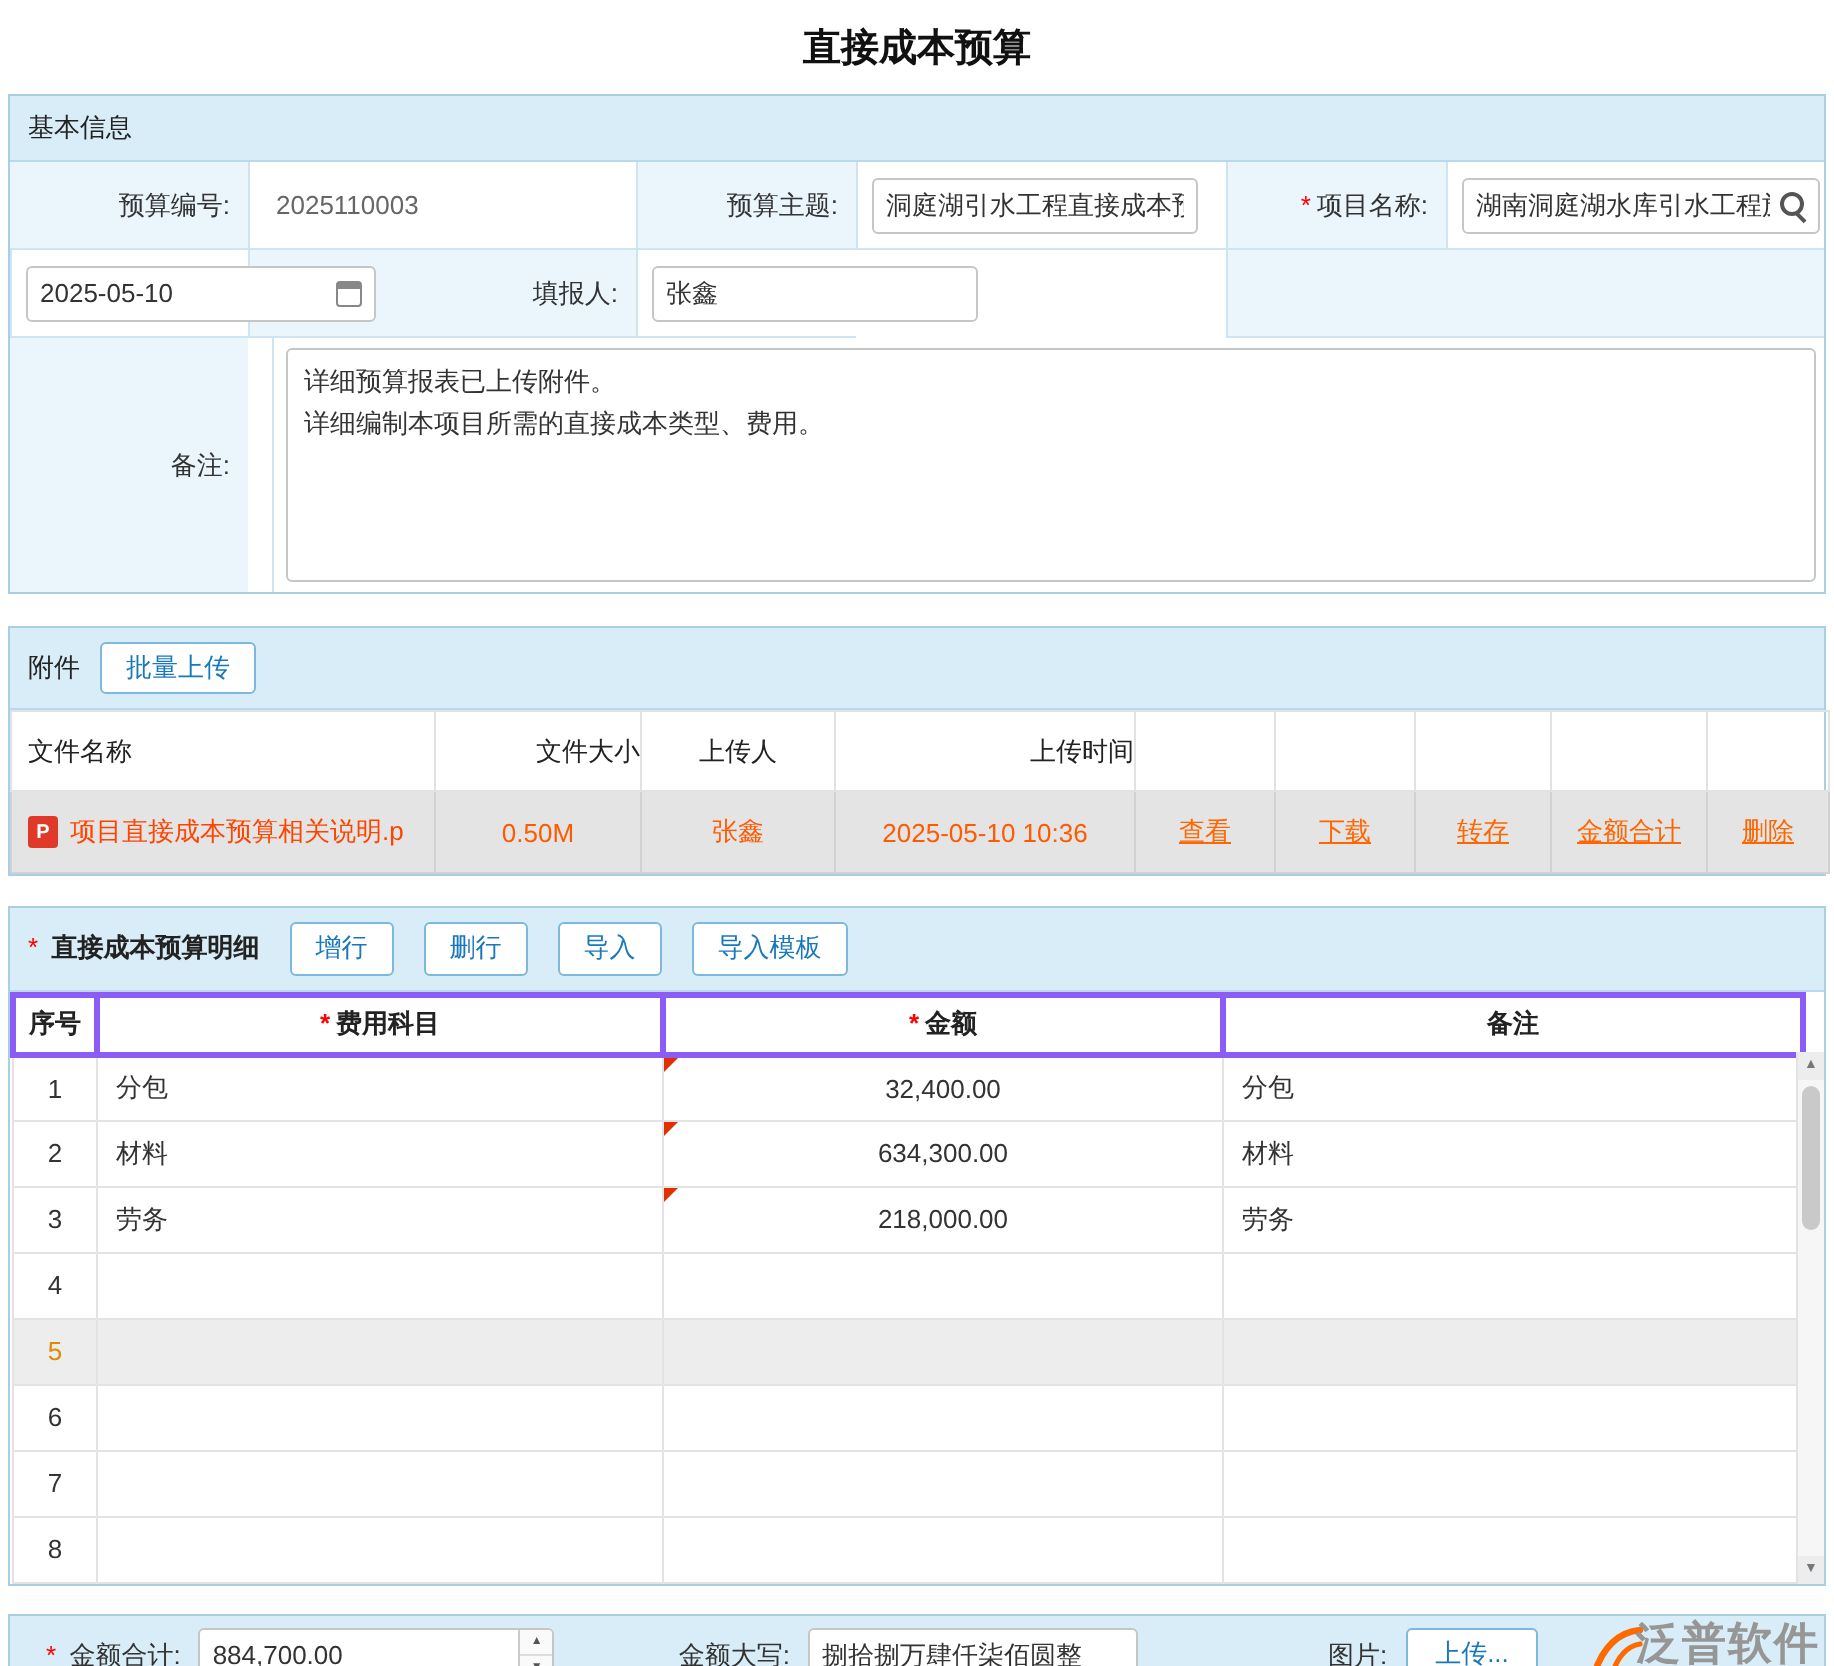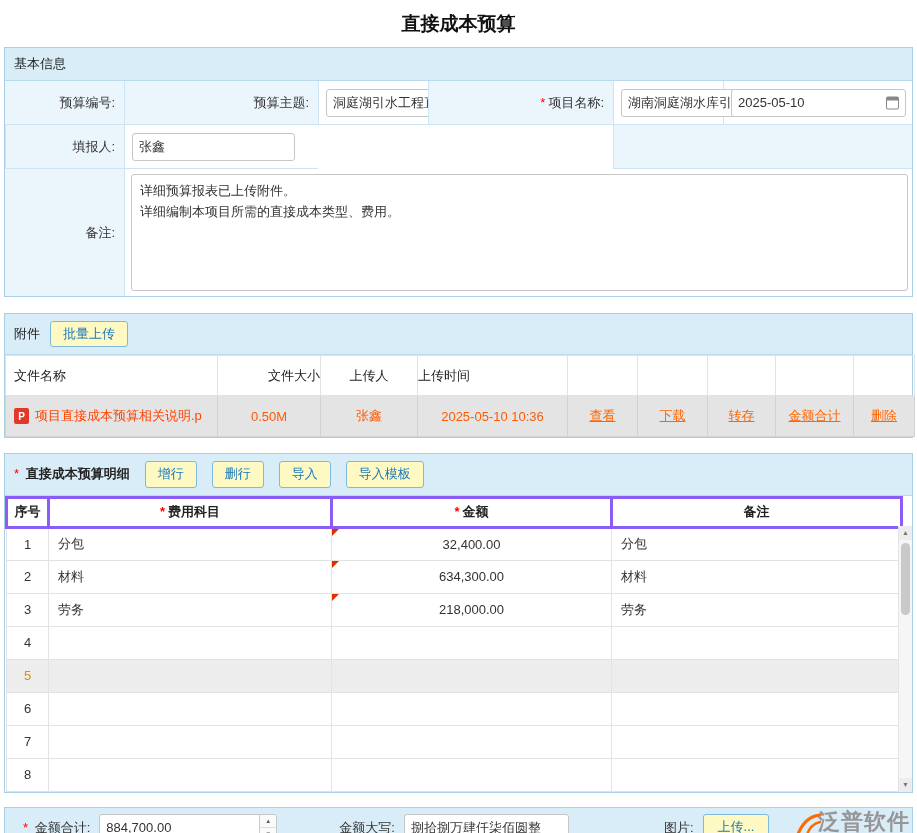--- a/index.html
+++ b/index.html
@@ -80,32 +80,32 @@
   }
   .search-icon { position: absolute; right: 6px; top: 50%; width: 14px; height: 14px; transform: translateY(-50%); }
   .search-icon::before {
     content: ''; position: absolute; left: 0; top: 0;
     width: 8px; height: 8px; border: 2px solid #555; border-radius: 50%;
   }
   .search-icon::after {
     content: ''; position: absolute; left: 9px; top: 10px;
     width: 6px; height: 2px; background: #555; transform: rotate(45deg); transform-origin: 0 0;
   }
-  .remark-cell { grid-column: 2 / 7; align-items: flex-start; padding: 5px 4px 5px 6px; }
+  .remark-cell { grid-column: 2 / 7; align-items: flex-start; padding: 5px 4px 5px 6px; margin-left: 12px; }
   .remark-area {
     width: 100%; height: 100%;
     border: 1px solid #c6c6c6; border-radius: 3px;
     padding: 5px 8px;
     font-family: inherit; font-size: 13px; color: #333;
     line-height: 1.65; resize: none; outline: none;
   }
 
   
   .btn {
-    background: #fef9c3;
+    background: #ffffff;
     border: 1px solid #7db9dd;
     color: #1878bc;
     border-radius: 3px;
     padding: 4px 12px;
     font-size: 13px;
     font-family: inherit;
     cursor: pointer;
     line-height: 1.25;
     white-space: nowrap;
   }
@@ -227,20 +227,23 @@
 <div class="page-title">直接成本预算</div>
 
 <div class="panel">
   <div class="section-header">
     <span>基本信息</span>
   </div>
   <div class="form-grid">
 
     <div class="fg-cell lbl c1">
       <span>预算编号:</span>
+    </div>
+    <div class="fg-cell fld">
+      <span class="plain-value">2025110003</span>
     </div>
     <div class="fg-cell lbl">
       <span>预算主题:</span>
     </div>
     <div class="fg-cell fld">
       <input class="text-input" value="洞庭湖引水工程直接成本预" style="">
     </div>
     <div class="fg-cell lbl">
       <span class="req">*</span>
       <span>项目名称:</span>
@@ -291,21 +294,21 @@
         <col style="width:70px">
         <col style="width:68px">
         <col style="width:78px">
         <col style="width:61px">
     </colgroup>
     <tbody>
         <tr>
       <th>文件名称</th>
       <th style="text-align:right">文件大小</th>
       <th style="text-align:center">上传人</th>
-      <th style="text-align:left">上传时间</th>
+      <th style="text-align:right">上传时间</th>
       <th></th>
       <th></th>
       <th></th>
       <th></th>
       <th></th>
     </tr>
     <tr class="attach-row">
       <td>
         <span class="file-cell">
           <span class="pdf-icon">P</span>

